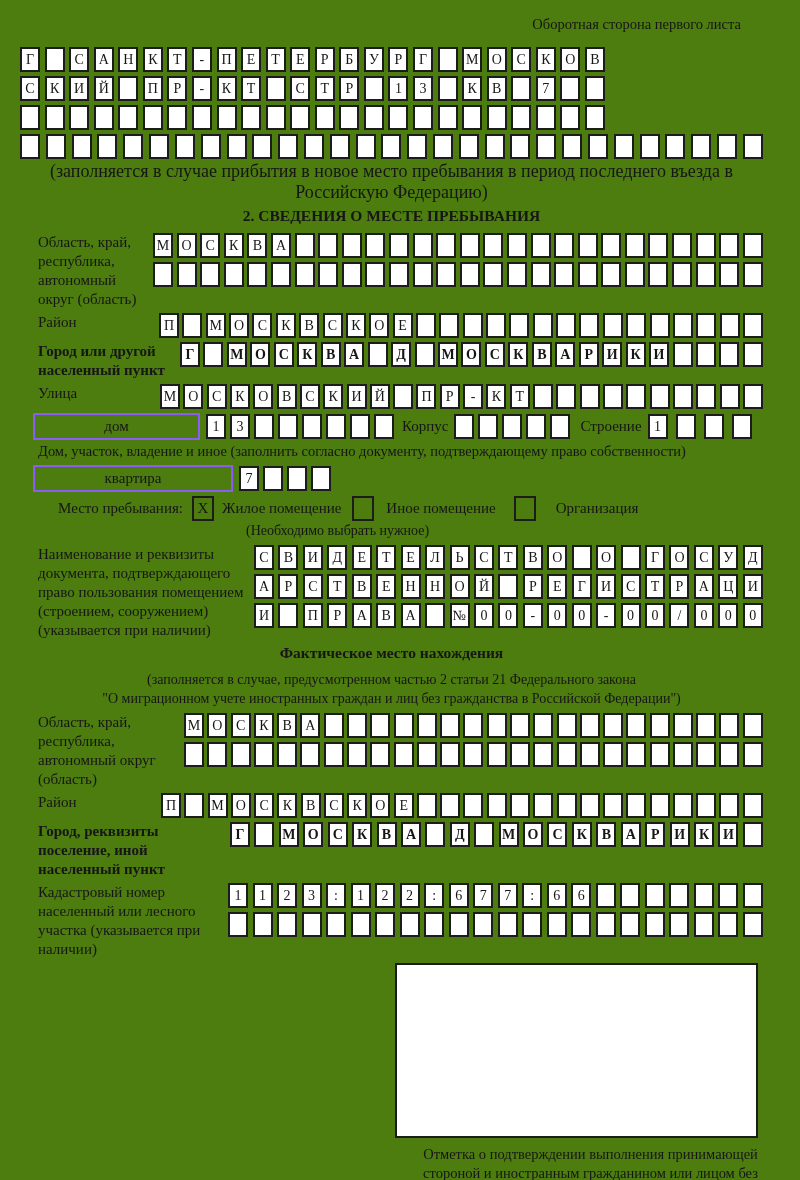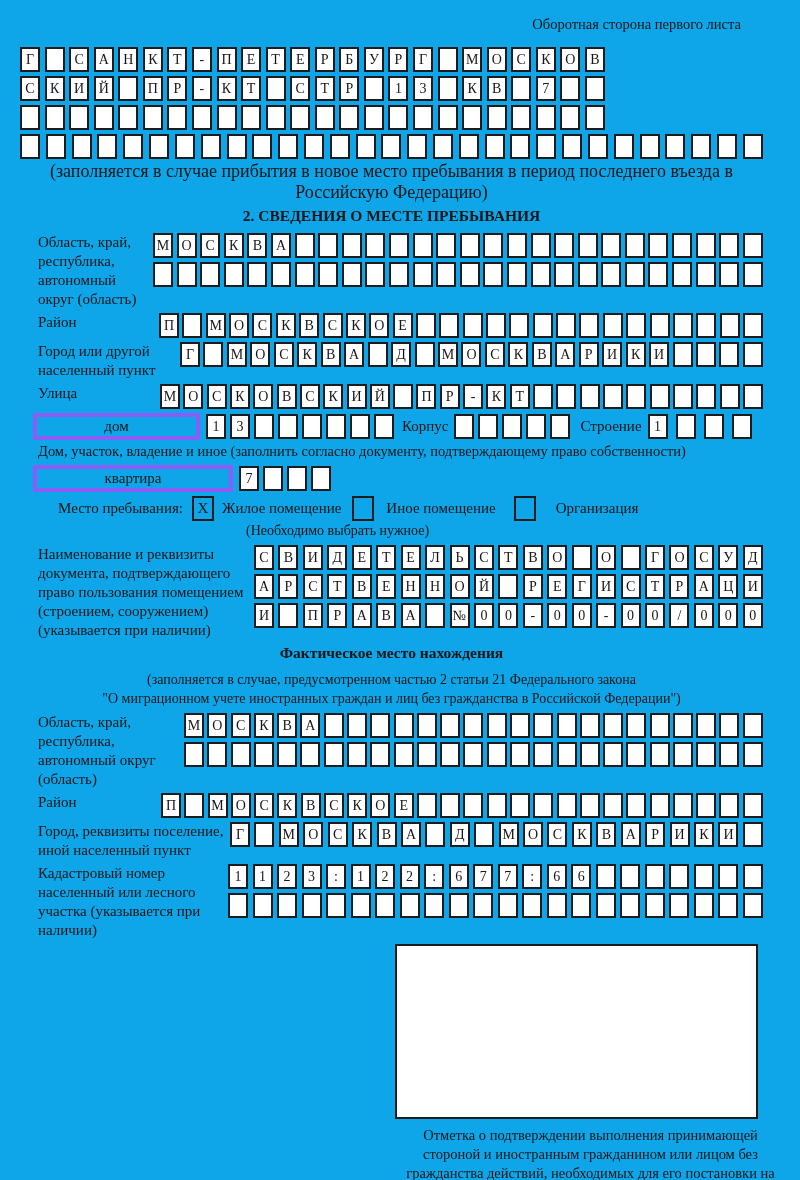--- a/index.html
+++ b/index.html
@@ -1,18 +1,18 @@
 <!DOCTYPE html>
 <html><head>
 <meta charset="utf-8">
 <style>
   html,body { margin:0; padding:0; background:#ffffff; }
   body { width:800px; height:1180px; color:#161616; font-family:"Liberation Serif", serif; }
   .page { position:relative; width:800px; height:1180px; box-sizing:border-box;
-          padding:16px 0 0 20px; overflow:hidden; background:#0ea5e9; }
+          padding:16px 0 0 20px; overflow:hidden; background:#4d7c0f; }
 
   .hdr { width:743px; text-align:right; padding-right:22px; box-sizing:border-box;
          font-size:14.5px; margin-bottom:14px; }
 
   .frow { display:flex; align-items:flex-start; margin-bottom:4px; }
   .lbl  { font-size:15px; line-height:19px; padding-left:18px; box-sizing:border-box; flex:none; }
   .cellstack { display:flex; flex-direction:column; gap:4px; flex:none; }
   .cells { display:flex; justify-content:space-between; flex:none; }
   .cell  { width:20px; height:25px; box-sizing:border-box; border:2px solid #1c1c1c;
            display:flex; align-items:center; justify-content:center;
@@ -22,27 +22,27 @@
   .w-full-cells{width:743px; margin-bottom:2px;}
   .w-reg-lbl{width:133px}   .w-reg-cells{width:610px}
   .w-dist-lbl{width:139px}  .w-dist-cells{width:604px}
   .w-city-lbl{width:160px}  .w-city-cells{width:583px}
   .w-str-lbl{width:140px}   .w-str-cells{width:603px}
   .w-doc-lbl{width:234px}   .w-doc-cells{width:509px}
   .w-freg-lbl{width:164px}  .w-freg-cells{width:579px}
   .w-fdist-lbl{width:141px} .w-fdist-cells{width:602px}
   .w-fcity-lbl{width:210px} .w-fcity-cells{width:533px}
   .w-cad-lbl{width:208px}   .w-cad-cells{width:535px}
-  .min2 { min-height:38px; }
+  .min2 { min-height:38px;font-weight:bold; }
 
   .center-note { width:743px; text-align:center; font-size:18px; margin:2px 0 4px; }
   .sec-title { width:743px; text-align:center; font-weight:bold; font-size:15.5px; margin:4px 0 8px; }
 
   .house-row { display:flex; align-items:center; margin:2px 0 3px 13px; }
-  .bigbox { border:4px solid #8b5cf6; height:27px; box-sizing:border-box;
+  .bigbox { border:2px solid #8b5cf6; height:27px; box-sizing:border-box;
             display:flex; align-items:center; justify-content:center; font-size:15px; flex:none; }
   .dom { width:167px; } .kv { width:200px; }
   .gap-cells { justify-content:flex-start; gap:4px; margin-left:6px; }
   .bld-cells { justify-content:flex-start; gap:8px; margin-left:6px; }
   .inline-lbl { font-size:15px; flex:none; }
   .ml8{margin-left:8px} .ml10{margin-left:10px}
   .caption { font-size:14.5px; margin:0 0 5px 18px; }
 
   .stay-row { display:flex; align-items:center; margin:4px 0 2px 38px; font-size:15px; }
   .chk { width:22px; height:25px; box-sizing:border-box; border:2px solid #1c1c1c;

